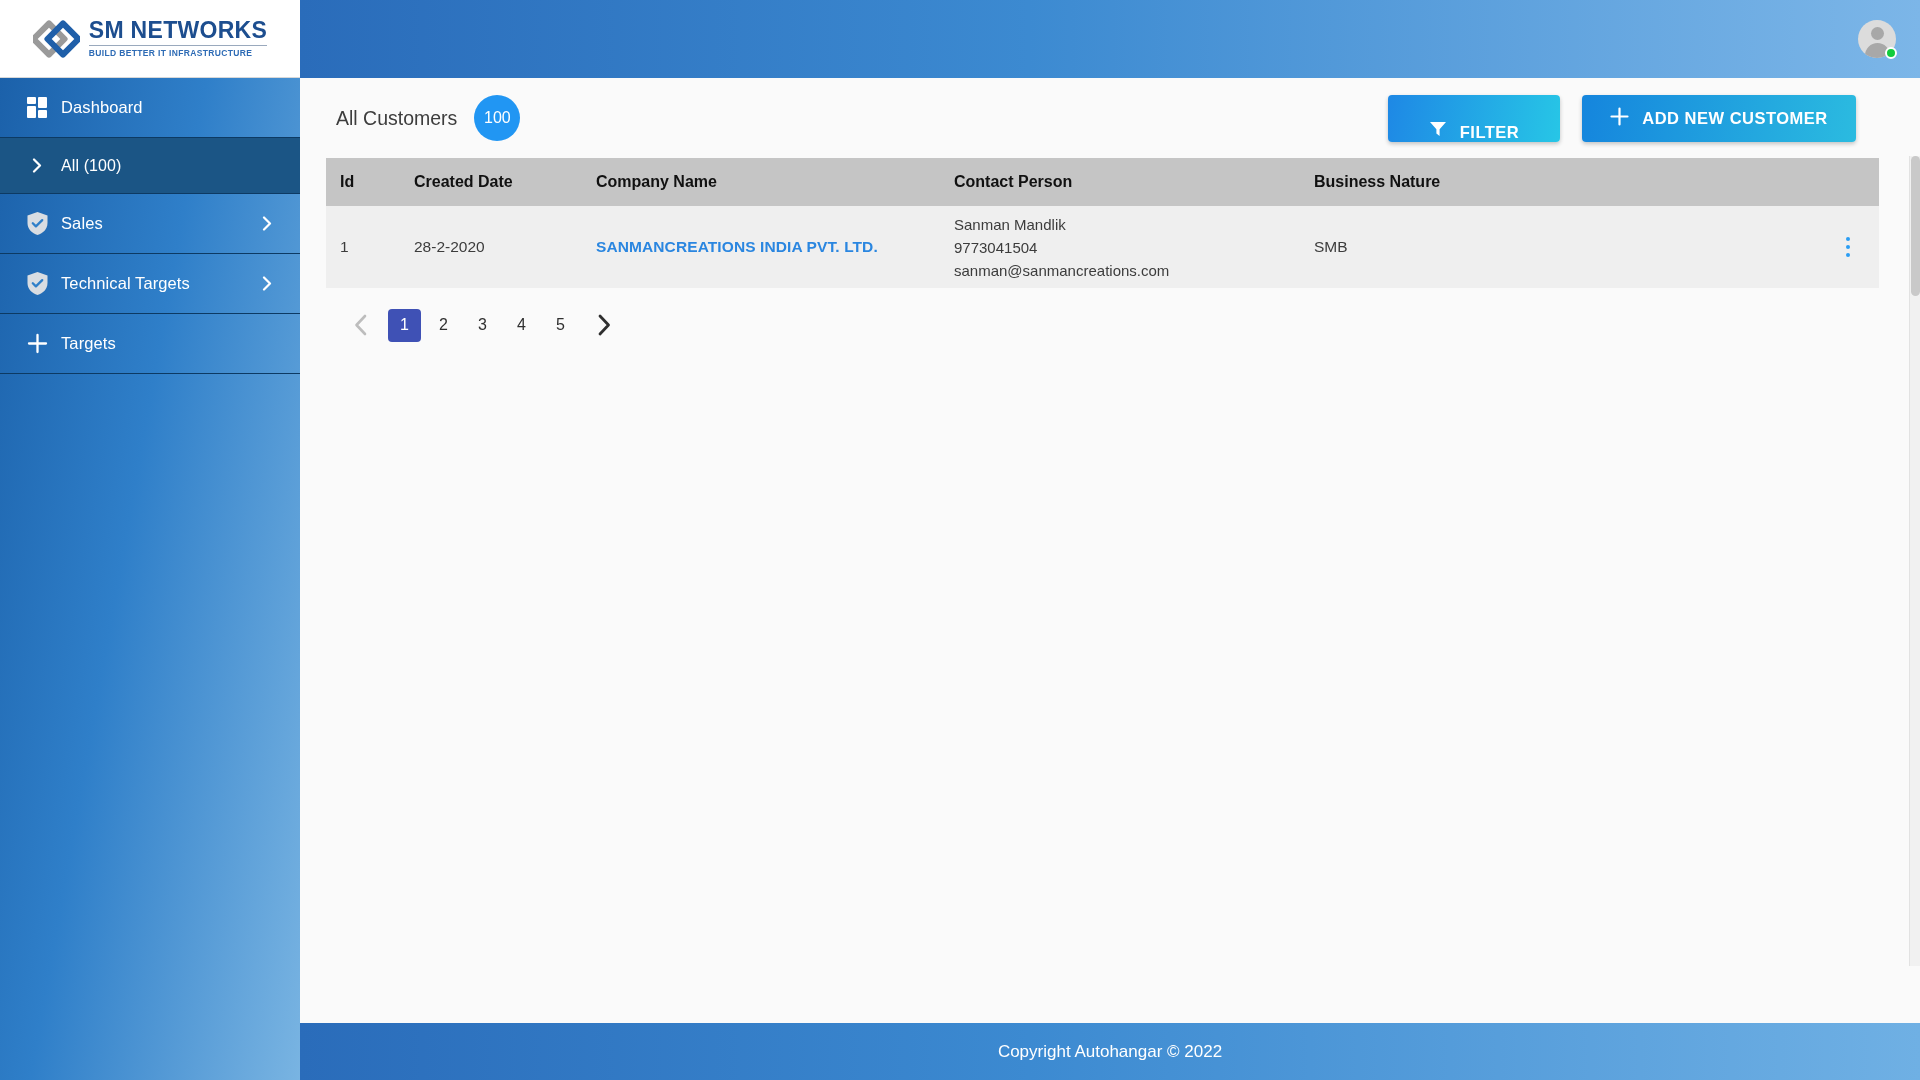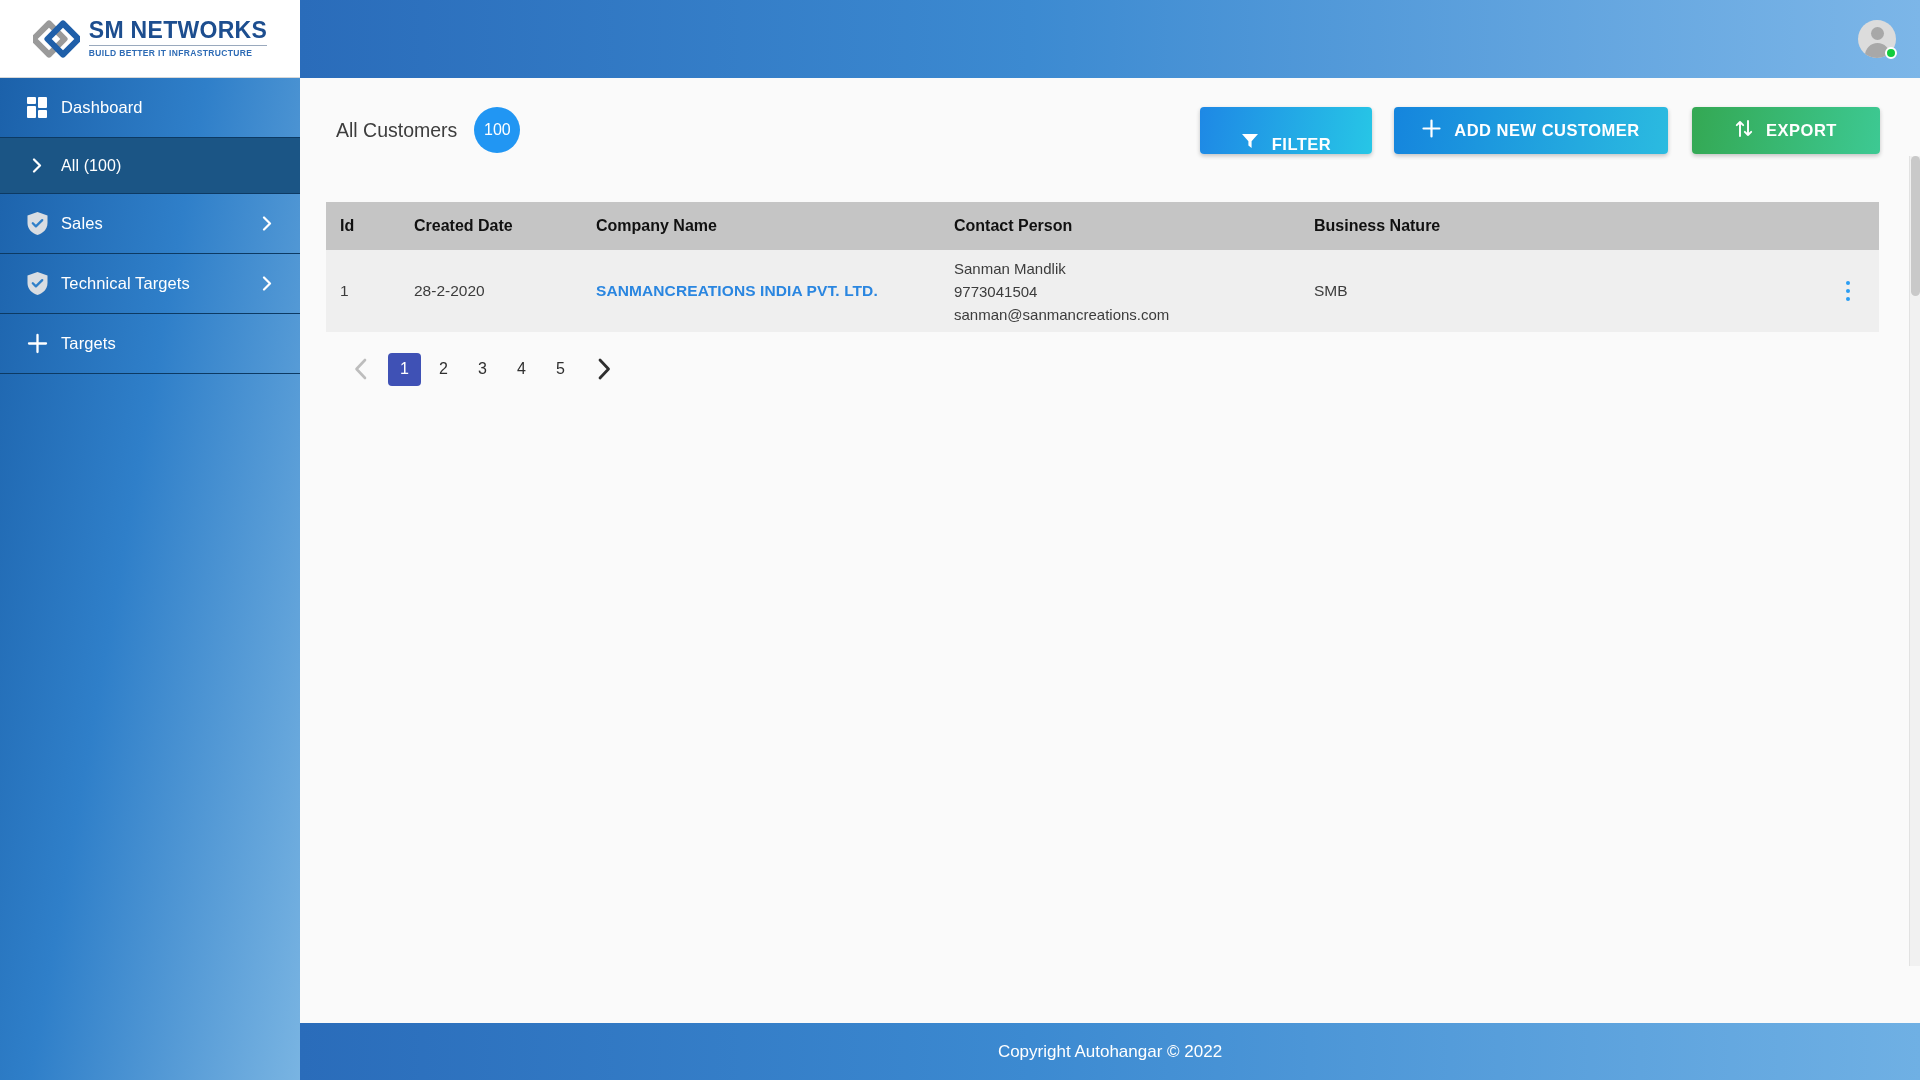--- a/index.html
+++ b/index.html
@@ -81,21 +81,21 @@
   }
   .status-dot {
     position: absolute; right: -1px; bottom: -1px;
     width: 12px; height: 12px; border-radius: 50%;
     background: #12cc3d; border: 2px solid #ffffff;
   }
 
   .content {
     flex: 1 1 auto;
     background: #fafafa;
-    padding: 12px 40px 0 26px;
+    padding: 0 40px 0 26px;
     overflow: hidden;
     position: relative;
   }
 
   .toolbar {
     height: 80px; display: flex; align-items: center; gap: 0;
   }
   .page-head { display: flex; align-items: center; gap: 17px; flex: 1 1 auto; padding-left: 10px; }
   .page-title { font-size: 19.5px; color: #3d3d3d; }
   .count-badge {
@@ -110,21 +110,21 @@
     display: inline-flex; align-items: center; justify-content: center; gap: 13px;
     padding: 0 26px; cursor: pointer;
     box-shadow: 0 2px 4px rgba(0,0,0,.22);
     font-family: "Liberation Sans", sans-serif;
   }
   .btn-filter { background: linear-gradient(100deg, #1e88e5 0%, #27c6e6 100%); width: 172px; margin-right: 22px; align-items: flex-end; }
   .btn-add    { background: linear-gradient(100deg, #1585dd 0%, #2bbbe0 100%); width: 274px; margin-right: 24px; }
   .btn-export { background: linear-gradient(100deg, #34a853 0%, #3dc993 100%); width: 188px; }
 
   
-  .table { width: 1553px; background: #fef9c3; margin-top: 32px; }
+  .table { width: 1553px; background: #fef9c3; }
   .trow { display: flex; align-items: center; }
   .thead { background: #c5c5c5; height: 48px; }
   .thead .cell { font-size: 16px; font-weight: bold; color: #111; }
   .tbody-row { background: #efefef; min-height: 82px; }
   .cell { padding: 0 0 0 0; font-size: 15.5px; color: #3c3c3c; }
   .c-id      { flex: 0 0 88px; padding-left: 14px; }
   .c-date    { flex: 0 0 182px; }
   .c-company { flex: 0 0 358px; }
   .c-contact { flex: 0 0 360px; }
   .c-nature  { flex: 1 1 auto; }
@@ -289,29 +289,20 @@
 
         <button class="btn btn-add">
           <span>
             <svg width="19" height="19" viewBox="0 0 19 19">
                 <path d="M9.5 1.5 V17.5 M1.5 9.5 H17.5" stroke="#ffffff" stroke-width="2.2" stroke-linecap="round"></path>
               </svg>
           </span>
           <span>ADD NEW CUSTOMER</span>
         </button>
 
-        <button class="btn btn-export">
-          <span>
-            <svg width="18" height="19" viewBox="0 0 18 19" stroke="#ffffff" stroke-width="1.9" fill="none" stroke-linecap="round" stroke-linejoin="round">
-              <path d="M5 17 V3 M1.8 6.2 L5 3 L8.2 6.2"></path>
-              <path d="M13 2 V16 M9.8 12.8 L13 16 L16.2 12.8"></path>
-            </svg>
-          </span>
-          <span>EXPORT</span>
-        </button>
       </div>
 
       <div class="table">
         <div class="trow thead">
           <span class="cell c-id">Id</span>
           <span class="cell c-date">Created Date</span>
           <span class="cell c-company">Company Name</span>
           <span class="cell c-contact">Contact Person</span>
           <span class="cell c-nature">Business Nature</span>
           <span class="cell c-menu"></span>

